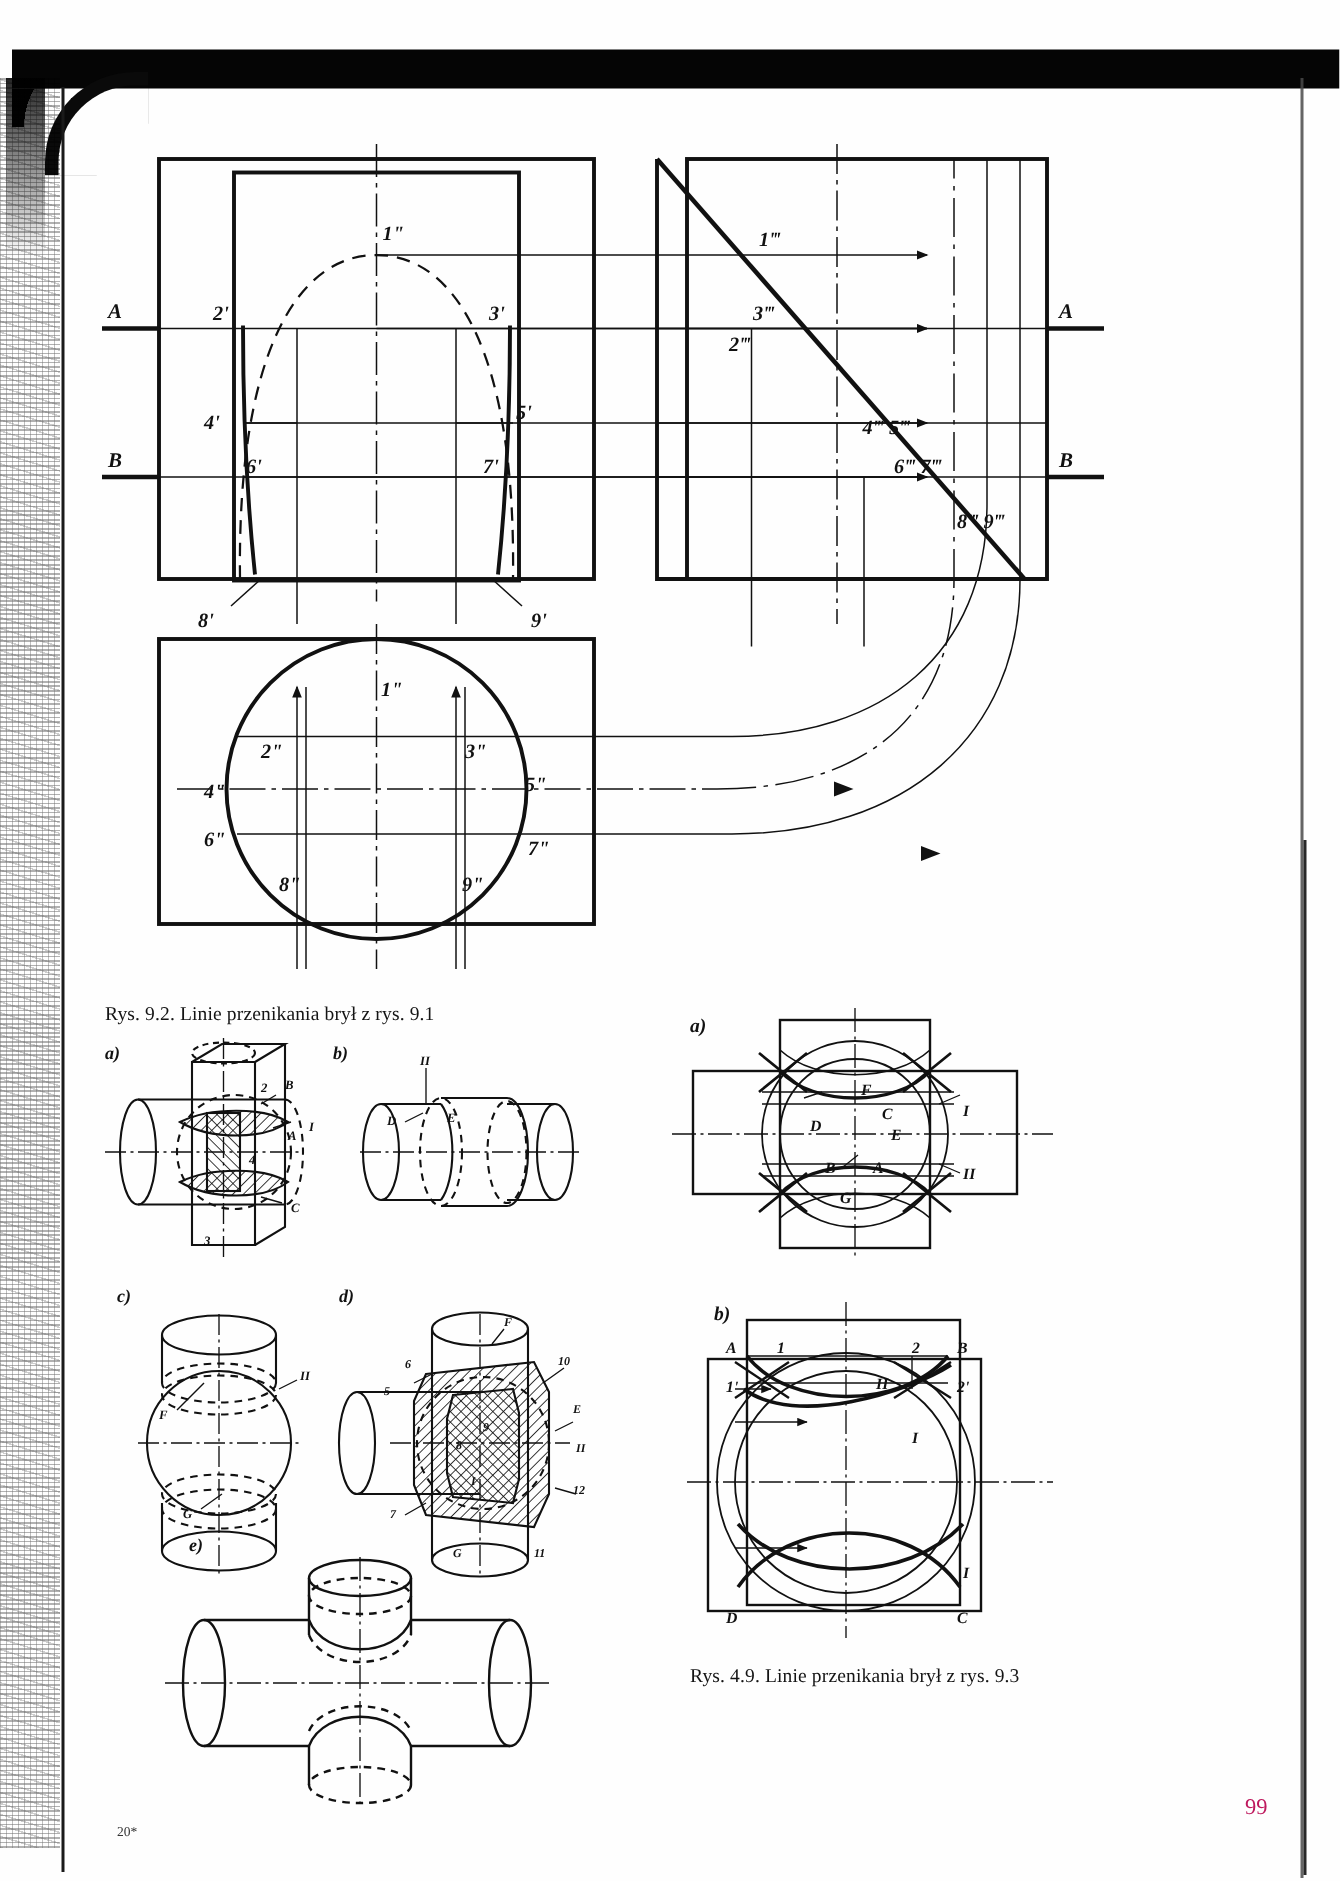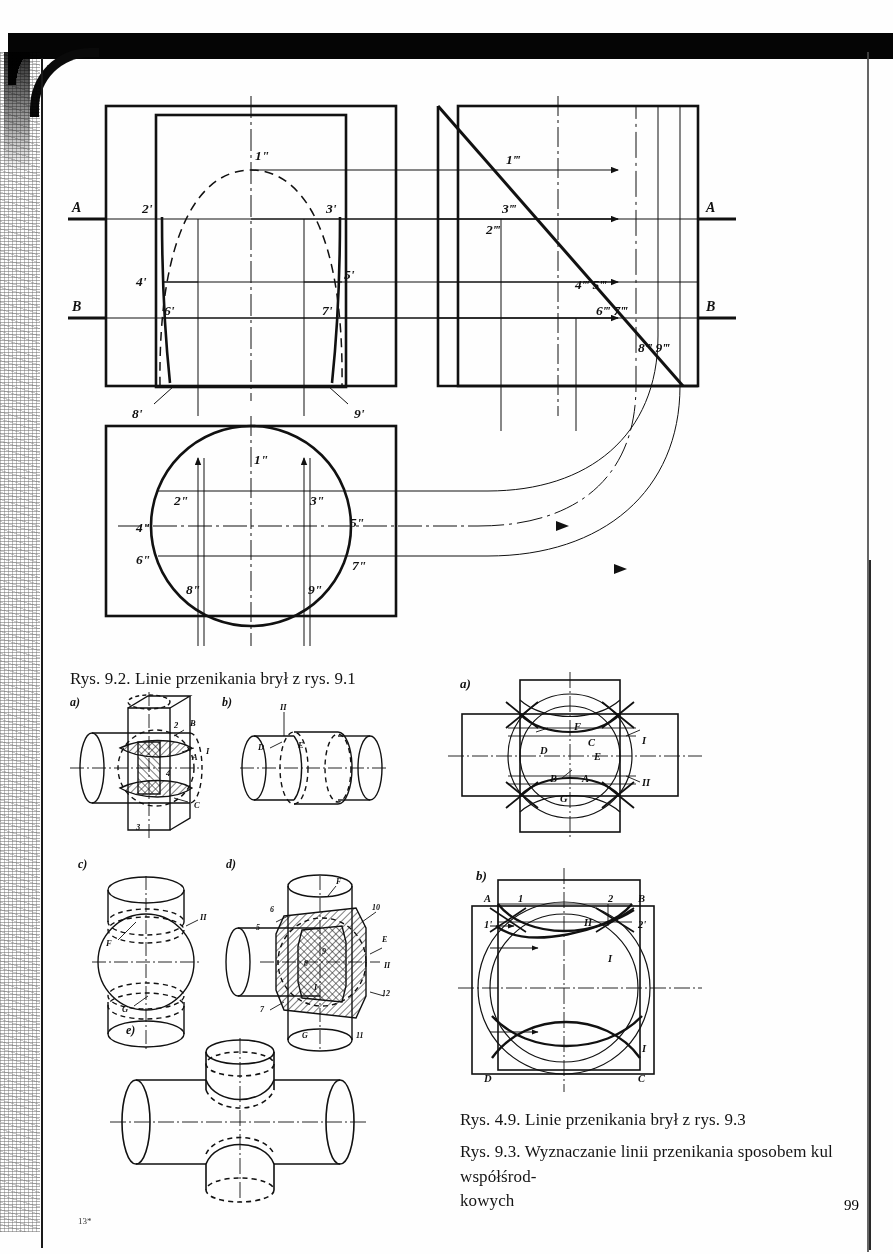--- a/index.html
+++ b/index.html
@@ -42,24 +42,24 @@
     position:absolute;left:30px;top:48px;width:60px;height:60px;
     border-top:9px solid #0a0a0a;border-left:9px solid #0a0a0a;
     border-top-left-radius:60px;
   }
 
   
   .fig{position:absolute;}
   svg{display:block;overflow:visible;}
   .cap{
     position:absolute;font-family:"Liberation Serif", serif;
-    font-size:17px;color:#141414;letter-spacing:.1px;line-height:1.45;
+    font-size:13px;color:#141414;letter-spacing:.1px;line-height:1.45;
   }
   .pgnum{
-    position:absolute;right:34px;bottom:40px;font-size:15px;color:#000000;
+    position:absolute;right:48px;bottom:40px;font-size:15px;color:#be185d;
     font-family:"Liberation Serif", serif;
   }
   .sig{
     position:absolute;left:78px;bottom:28px;font-size:9px;color:#333;
     font-family:"Liberation Serif", serif;
   }
   
   .lbl{font-family:"Liberation Serif", serif;font-style:italic;font-weight:700;}
 </style>
 </head>
@@ -425,21 +425,17 @@
         <text x="28" y="62">1'</text>
         <text x="182" y="62">2'</text>
         <text x="128" y="60">II</text>
         <text x="152" y="96">I</text>
         <text x="186" y="186">I</text>
       </g>
     </svg>
   </div>
 
   <div class="cap" style="left:460px;top:1108px;">Rys. 4.9. Linie przenikania brył z rys. 9.3</div>
-  <div class="cap" style="left:460px;top:1140px;width:420px;">
-    <span>Rys. 9.3. Wyznaczanie linii przenikania sposobem kul współśrod-</span><br>
-    <span>kowych</span>
-  </div>
 
   <div class="pgnum">99</div>
-  <div class="sig">13*</div>
+  <div class="sig">20*</div>
 
 </div>
 
 </body></html>

